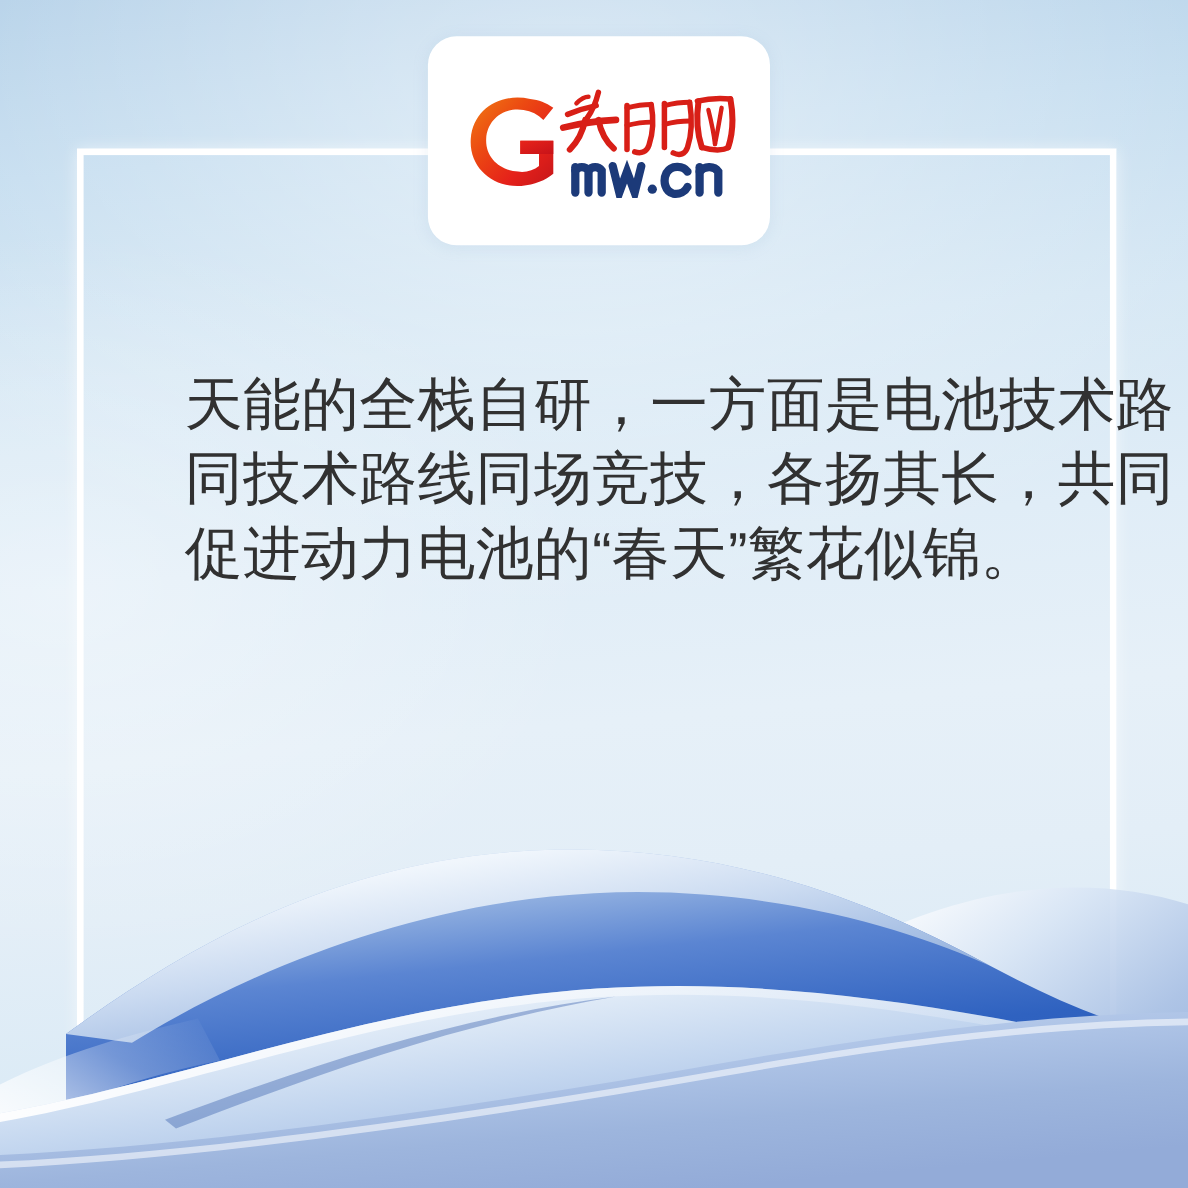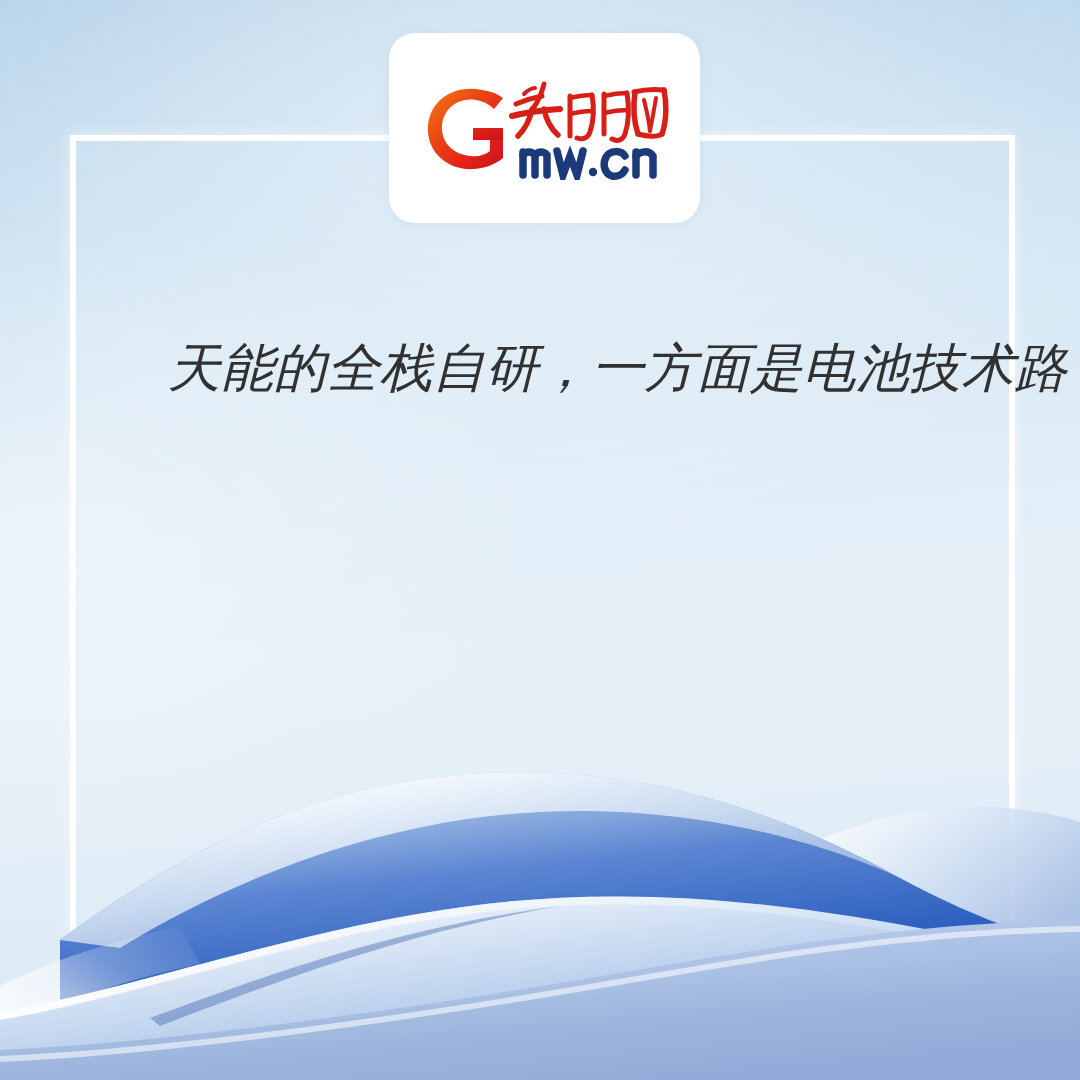--- a/index.html
+++ b/index.html
@@ -96,21 +96,20 @@
     top: 334px;
     width: 790px;
   }
   .quote-line {
     font-size: 52.5px;
     line-height: 68px;
     color: #313131;
     letter-spacing: 0.4px;
     white-space: nowrap;
     font-weight: 400;
-    font-style: italic;
   }
 
   
   .waves {
     position: absolute;
     left: 0;
     bottom: 0;
     width: 1080px;
     height: 330px;
     pointer-events: none;
@@ -257,15 +256,17 @@
 
           <path d="M216,99 L216,76"></path>
           <path d="M216,80 C220,75 229,74 233,80 L233,99"></path>
         </g>
       </svg>
     </div>
   </div>
 
   <div class="quote-block">
     <div class="quote-line">天能的全栈自研，一方面是电池技术路</div>
+    <div class="quote-line">同技术路线同场竞技，各扬其长，共同</div>
+    <div class="quote-line">促进动力电池的“春天”繁花似锦。</div>
   </div>
 
 </div>
 
 </body></html>

